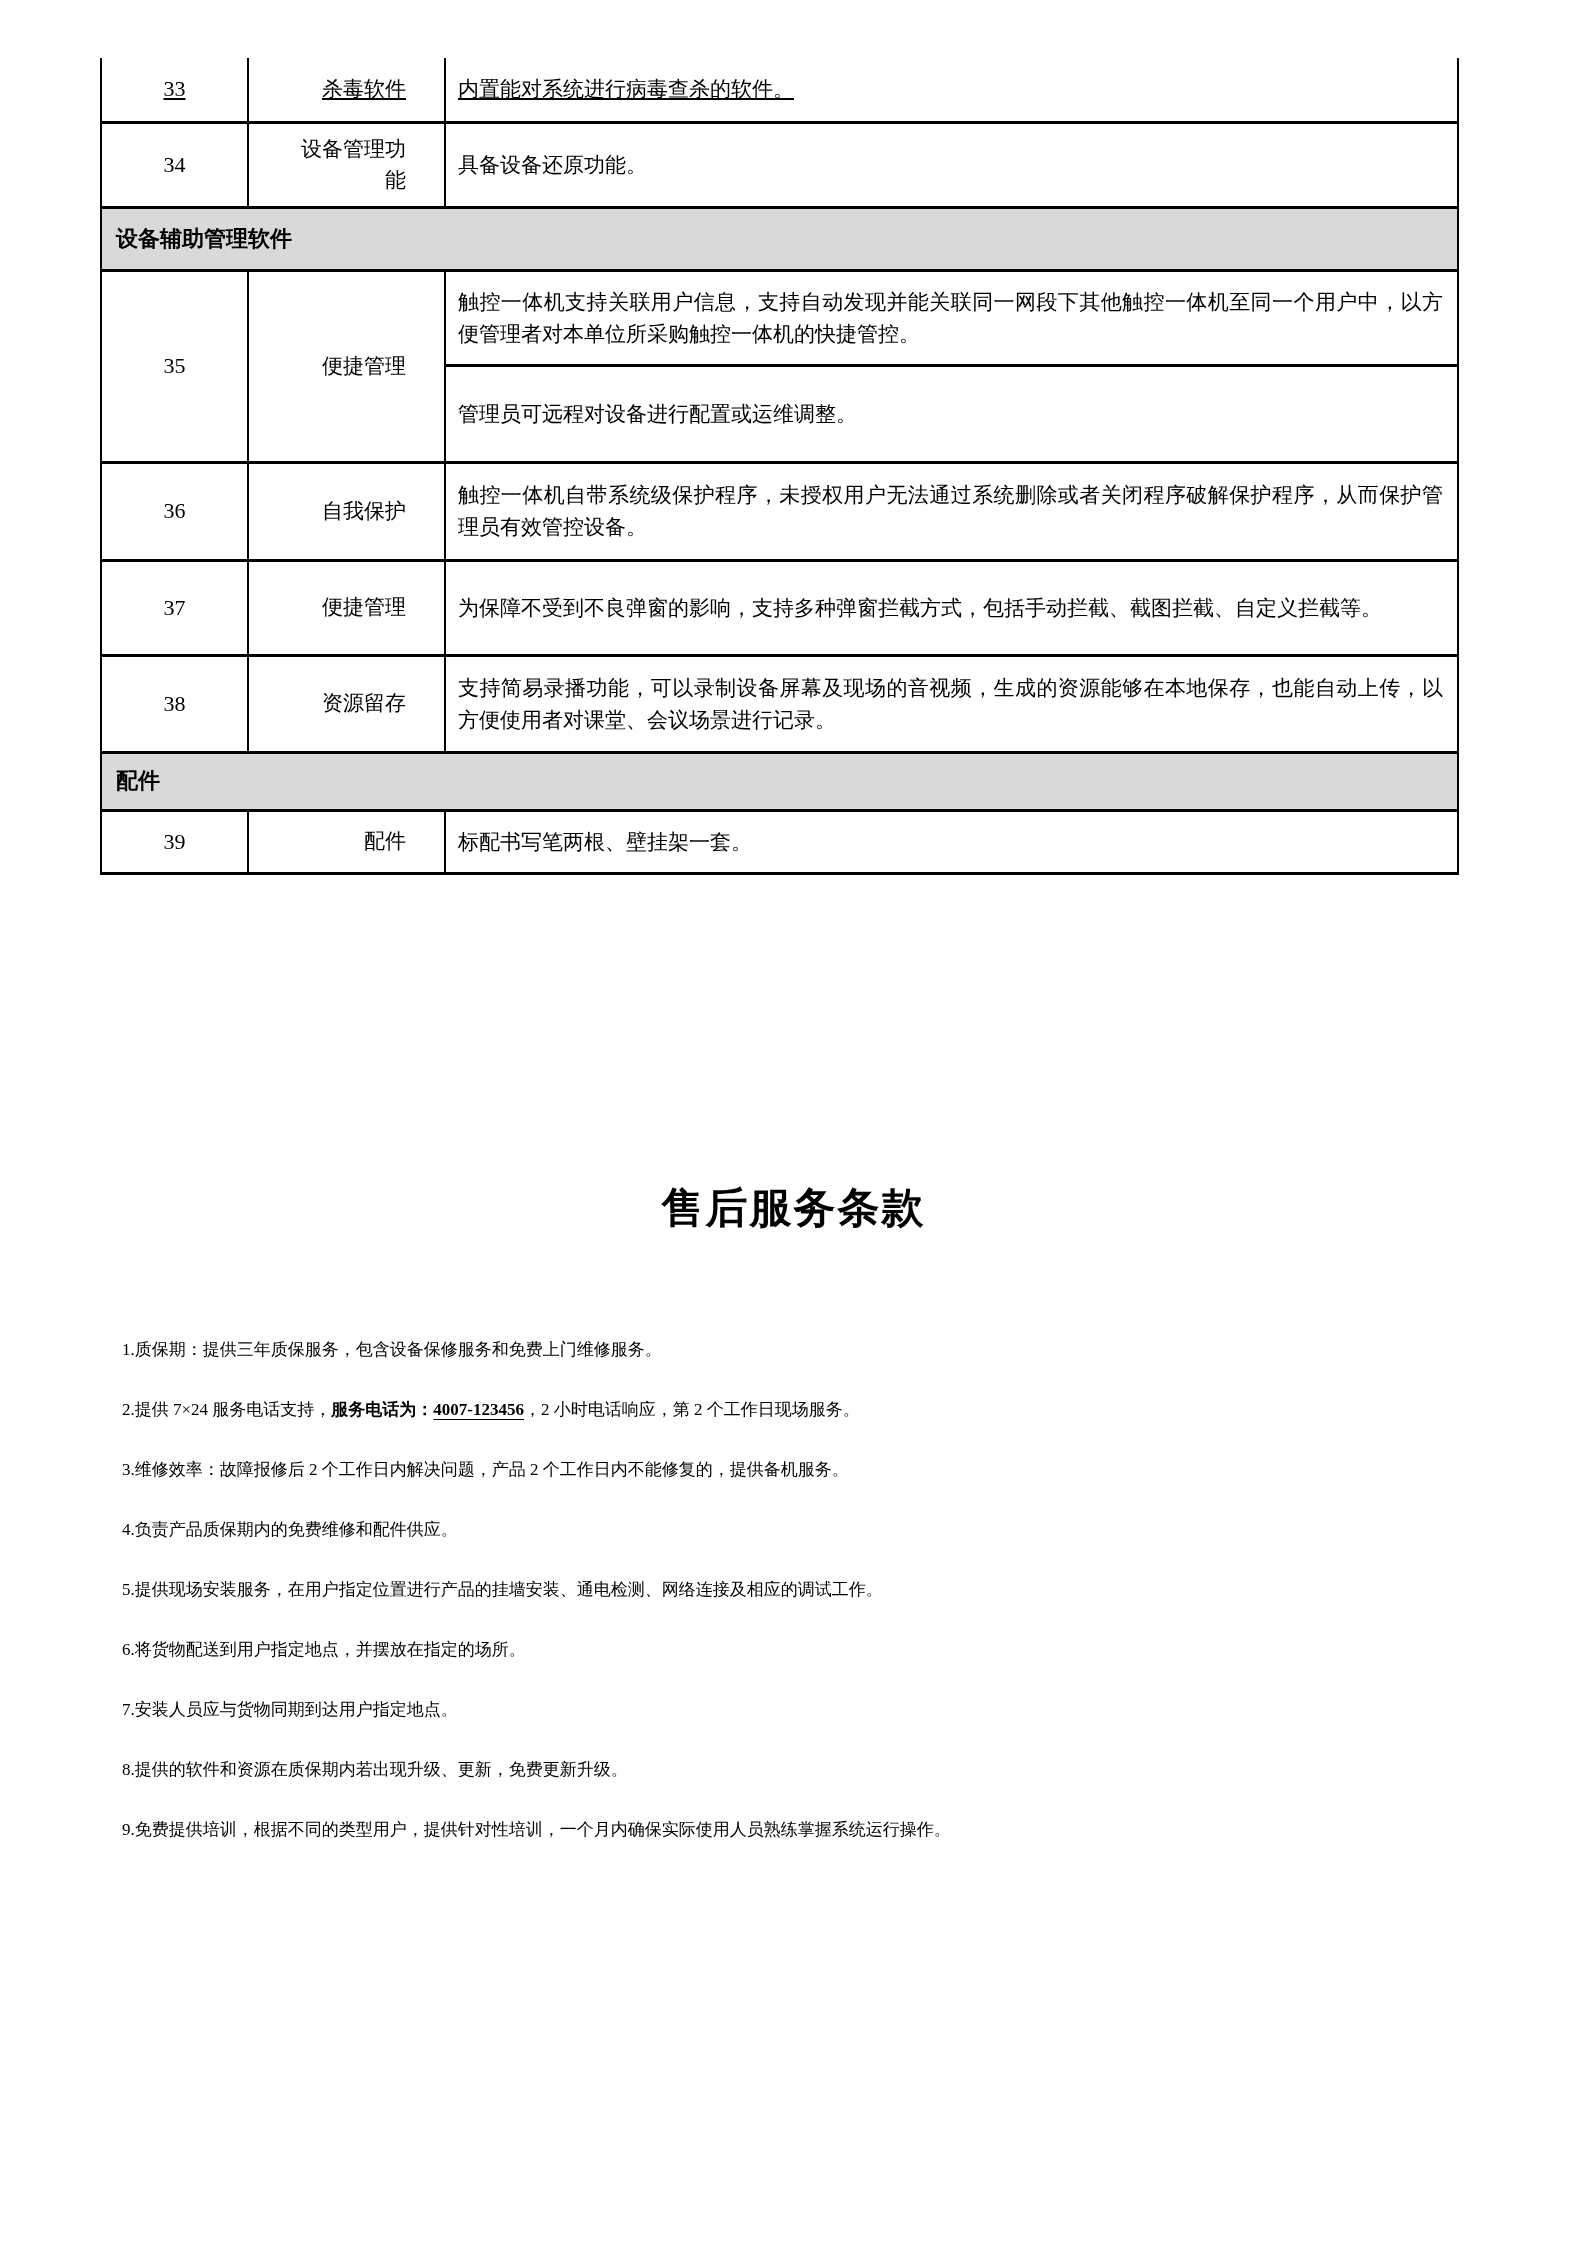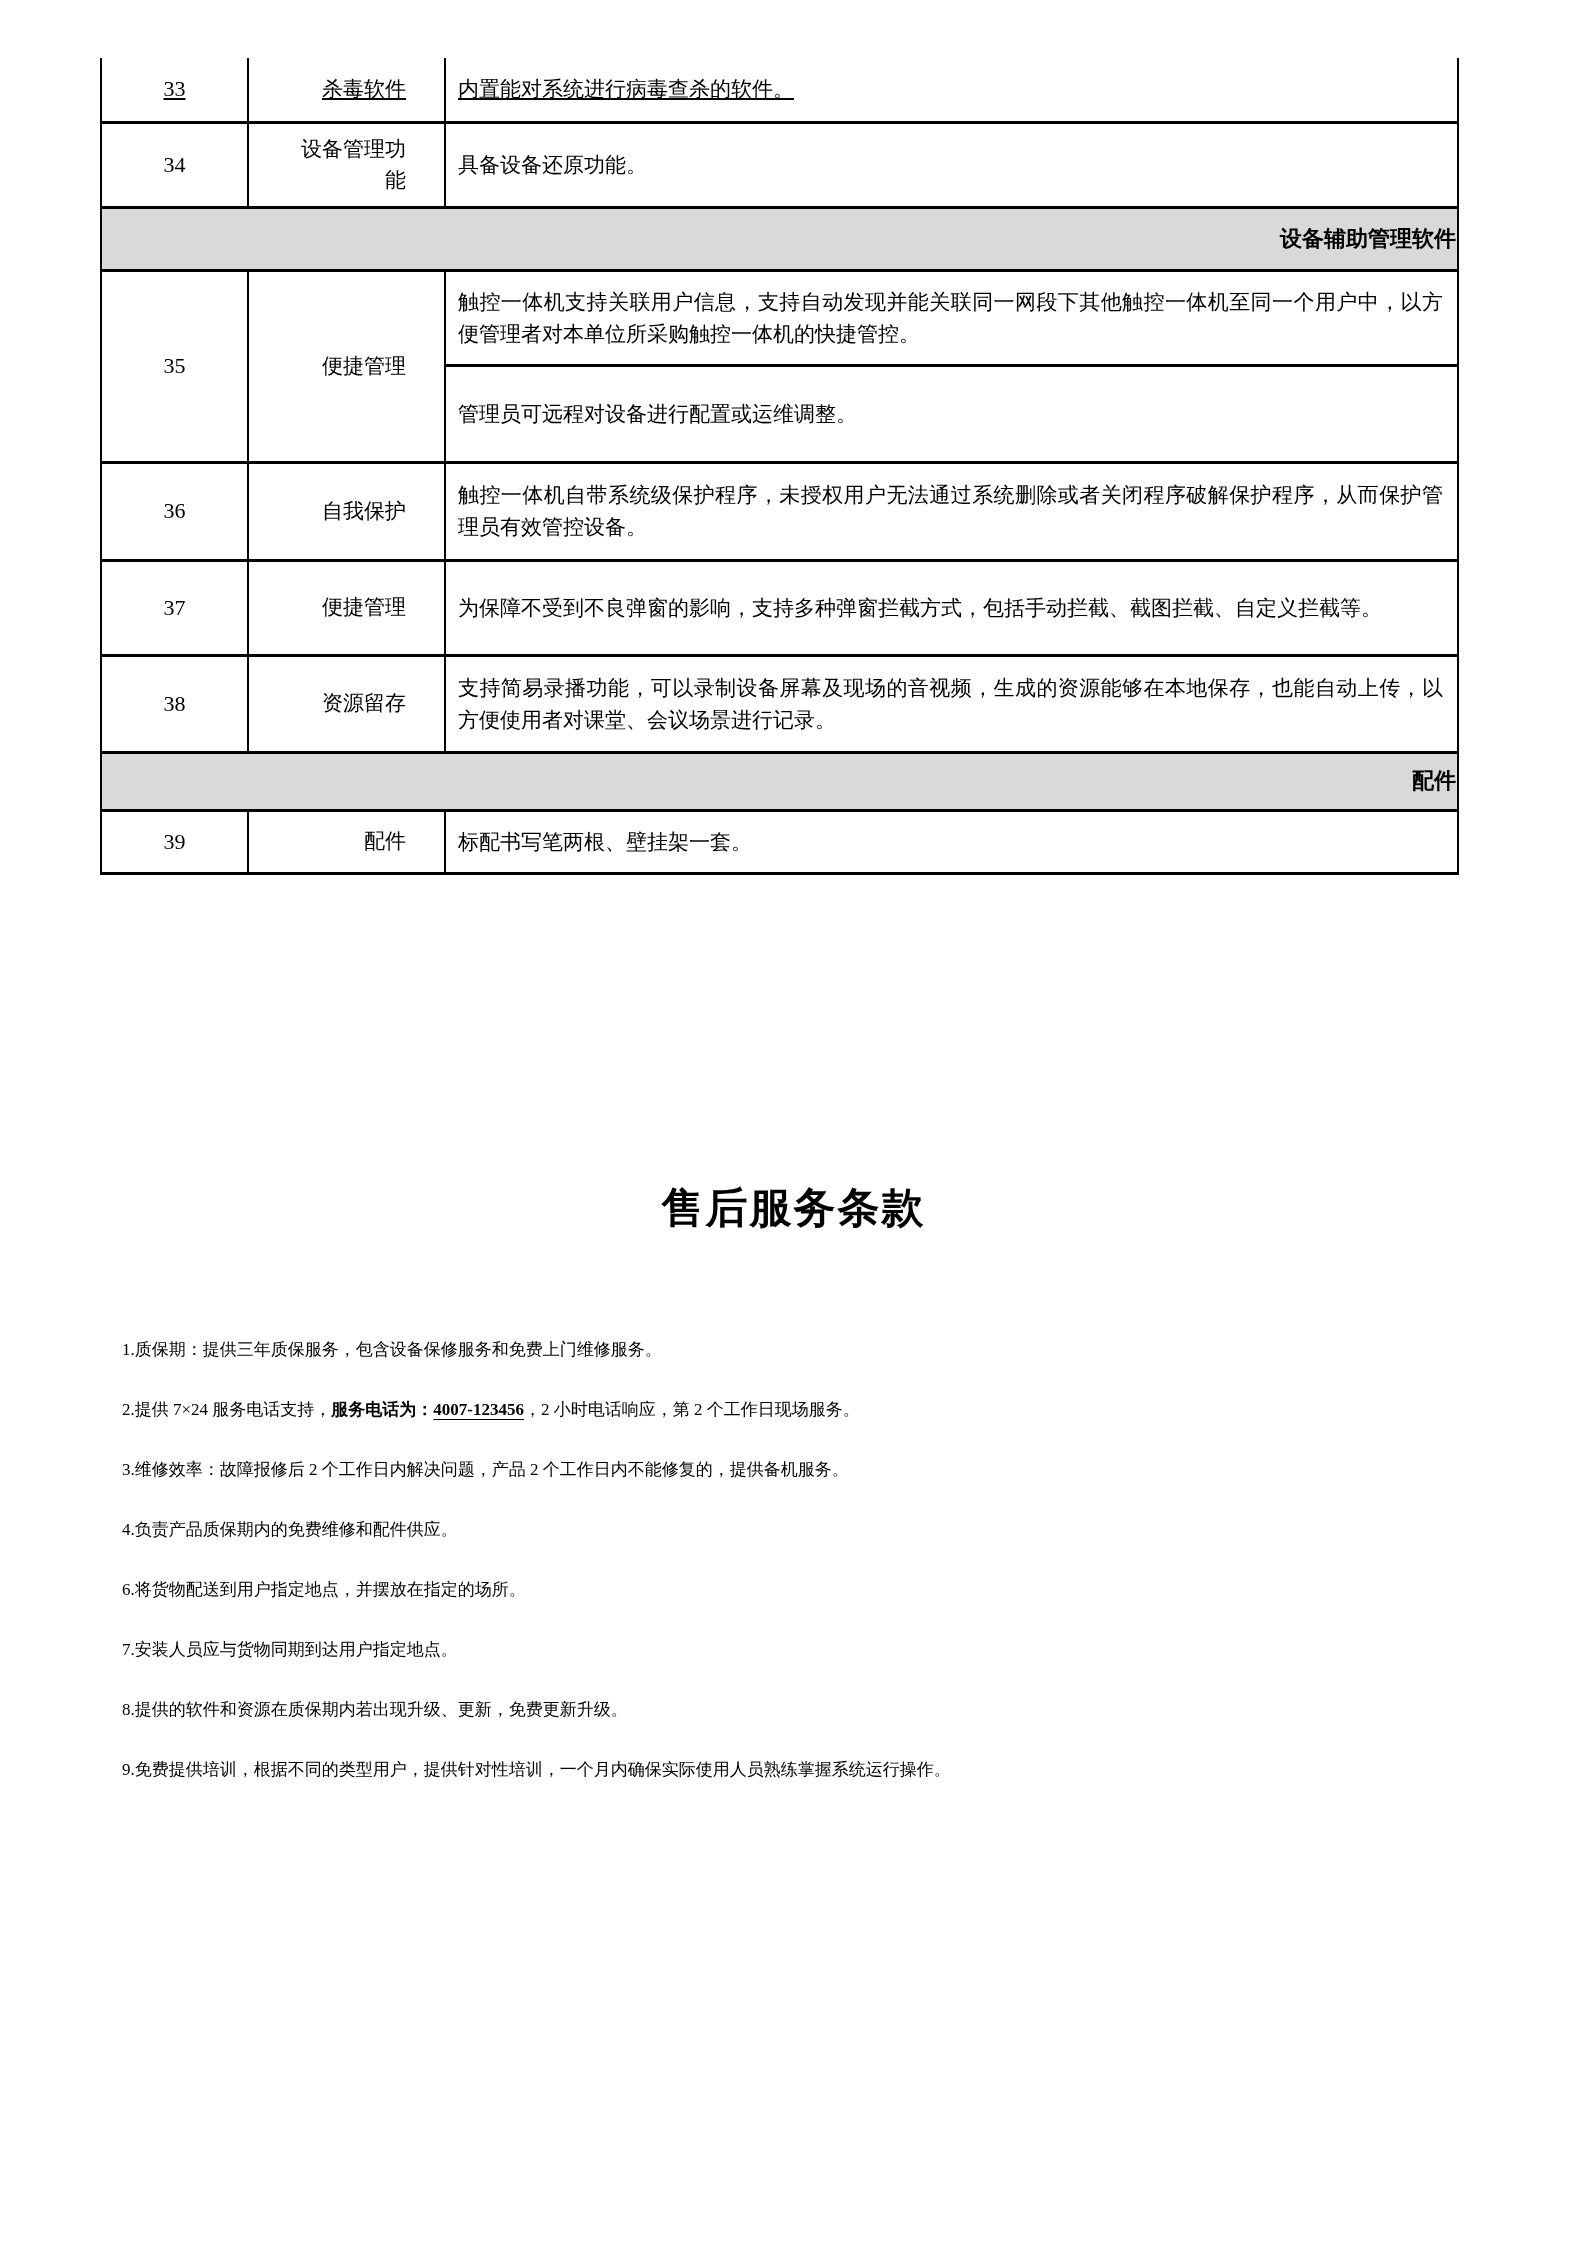--- a/index.html
+++ b/index.html
@@ -16,21 +16,21 @@
   .spec-table td{
     border:2px solid #000;border-top-width:3px;border-bottom-width:3px;
     vertical-align:middle;overflow:hidden;
   }
   .spec-table tr.first td{border-top:none;text-decoration:underline;}
   .no-cell{text-align:center;font-size:22px;}
   .name-cell{text-align:right;padding:0 38px;line-height:31px;}
   .desc-cell{padding:4px 14px 4px 12px;line-height:32px;text-align:justify;}
   .section-row td{
     background:#d9d9d9;font-weight:bold;font-size:22px;
-    text-align:right;padding-left:14px;
+    text-align:left;padding-left:14px;
   }
   .h64{height:64px}.h85{height:85px}.h63{height:63px}.h95{height:95px}
   .h97{height:97px}.h98{height:98px}.h58{height:58px}
   
   .service-title{
     position:absolute;left:0;top:1180px;width:1587px;
     text-align:center;font-size:42px;font-weight:bold;letter-spacing:2px;
   }
   .terms{
     position:absolute;left:80px;top:1320px;width:1427px;
@@ -97,17 +97,18 @@
   </tbody>
 </table>
 
 <div class="service-title">售后服务条款</div>
 
 <div class="terms">
   <p>1.质保期：提供三年质保服务，包含设备保修服务和免费上门维修服务。</p>
   <p><span>2.提供 7×24 服务电话支持，</span><span class="seg-bold">服务电话为：</span><span class="seg-phone">4007-123456</span><span>，2 小时电话响应，第 2 个工作日现场服务。</span></p>
   <p>3.维修效率：故障报修后 2 个工作日内解决问题，产品 2 个工作日内不能修复的，提供备机服务。</p>
   <p>4.负责产品质保期内的免费维修和配件供应。</p>
+  <p>5.提供现场安装服务，在用户指定位置进行产品的挂墙安装、通电检测、网络连接及相应的调试工作。</p>
   <p>6.将货物配送到用户指定地点，并摆放在指定的场所。</p>
   <p>7.安装人员应与货物同期到达用户指定地点。</p>
   <p>8.提供的软件和资源在质保期内若出现升级、更新，免费更新升级。</p>
   <p>9.免费提供培训，根据不同的类型用户，提供针对性培训，一个月内确保实际使用人员熟练掌握系统运行操作。</p>
 </div>
 
 </body></html>

